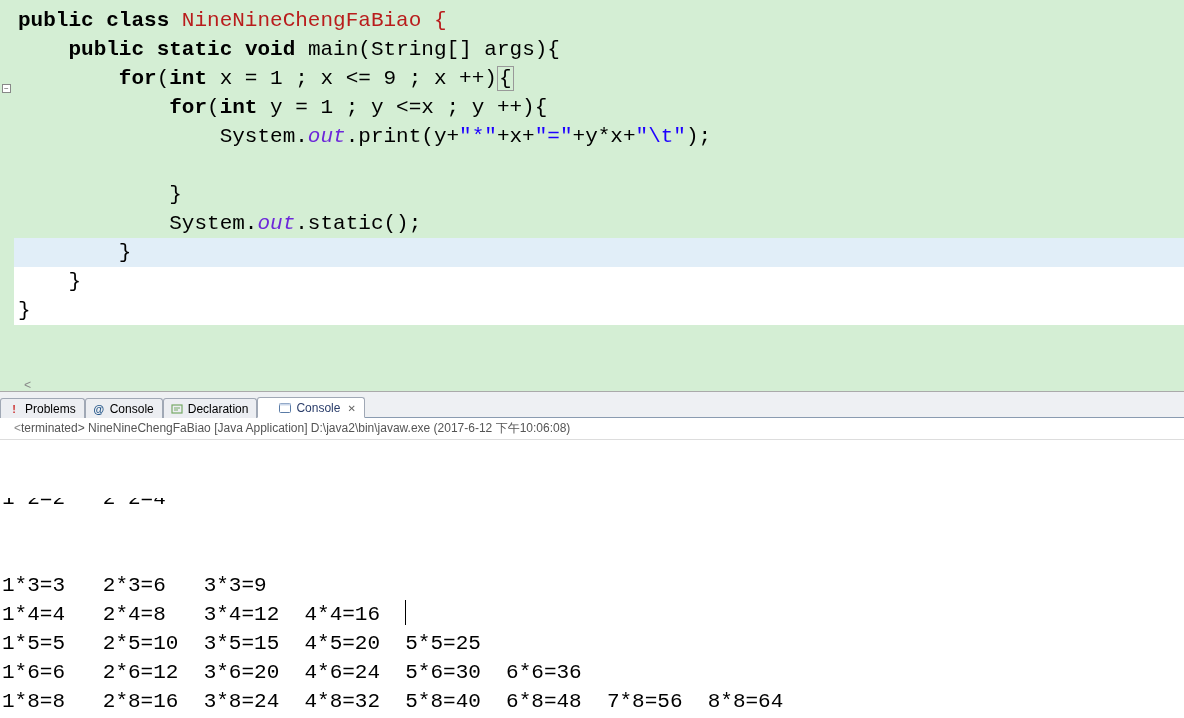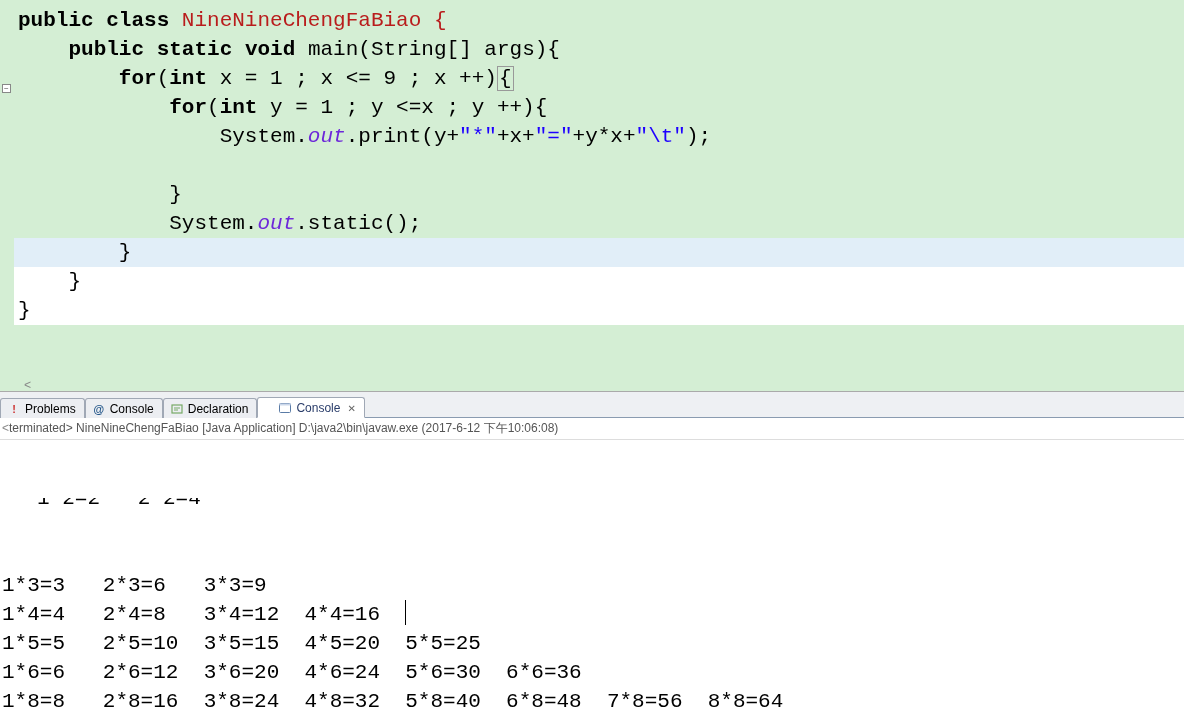--- a/index.html
+++ b/index.html
@@ -97,36 +97,35 @@
   .icon-problems { color:#c33; font-weight:bold; }
   .icon-javadoc { color:#258; font-weight:bold; font-style:italic; }
   .icon-decl { color:#777; }
   .icon-console { color:#4a6; }
   .close-x { color:#666; font-size:10px; margin-left:3px; }
   .console-status {
     font-family: Tahoma, Arial, sans-serif;
     font-size:12px;
     color:#555;
     background:#fff;
-    padding:2px 4px 2px 2px;
+    padding:2px 4px 2px 14px;
     border-bottom:1px solid #ddd;
   }
   .console-output {
     padding:0 2px;
     font-family: Consolas, "Courier New", monospace;
     font-size:21px;
     line-height:29px;
     white-space:pre;
     color:#000;
   }
   .partial-line{
     height:15px;
     overflow:hidden;
     line-height:29px;
-    margin-left:35px;
   }
   .partial-line .inner{ margin-top:-14px; display:block;}
   .cursor {
     display:inline-block;
     width:1px; height:25px;
     background:#000;
     vertical-align:middle;
     position:relative;
     top:-2px;
   }

